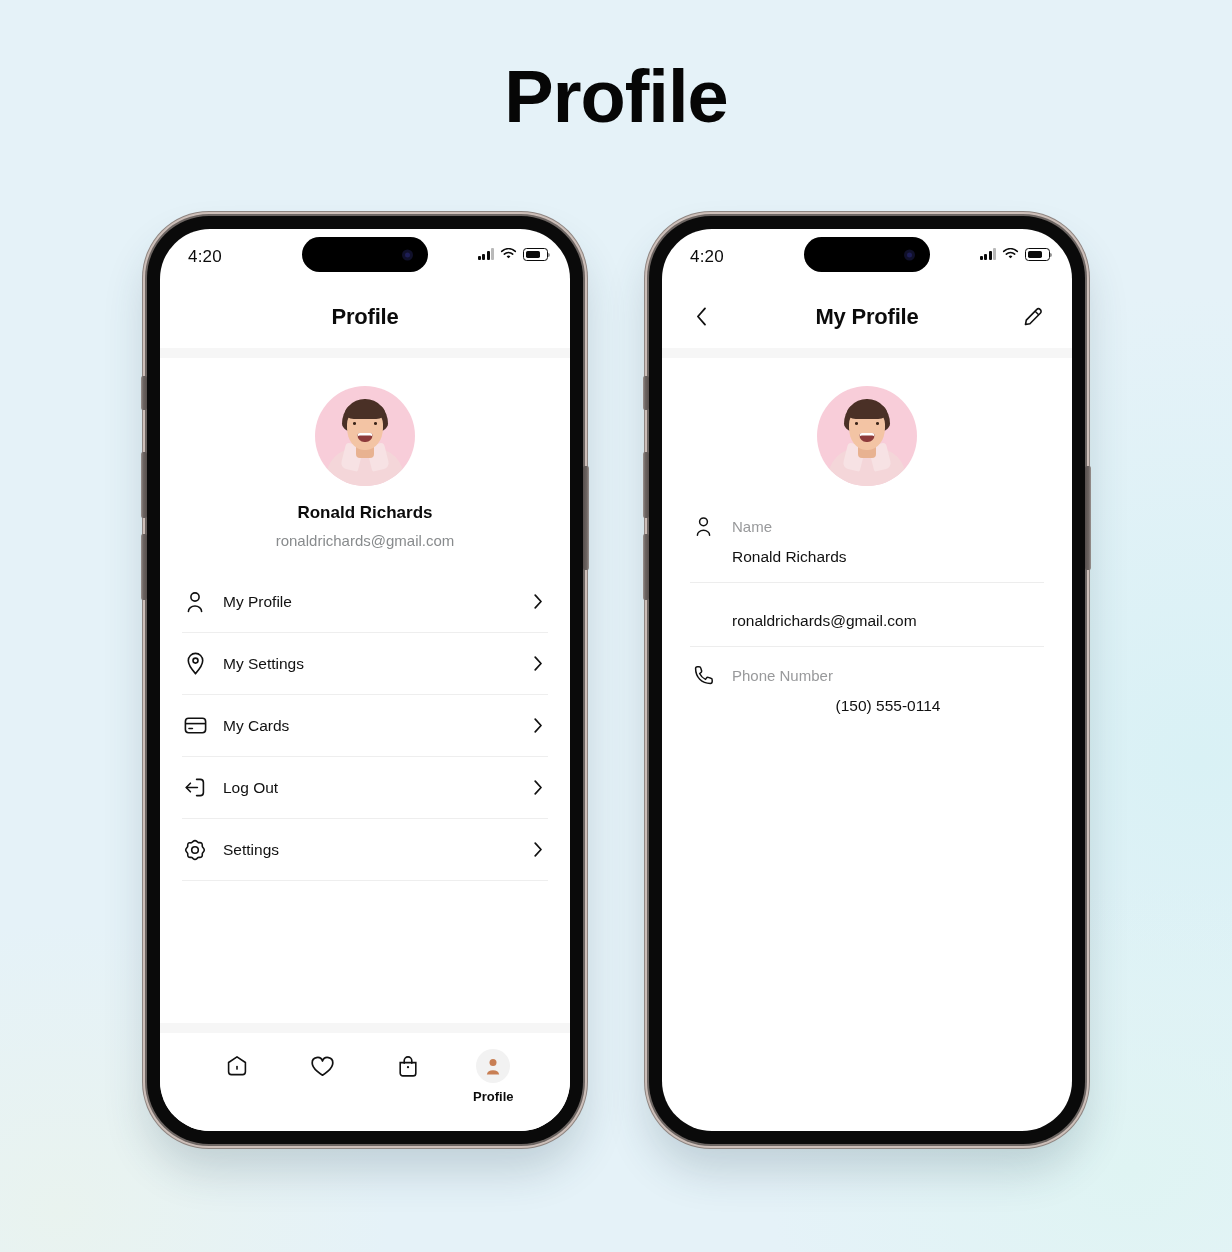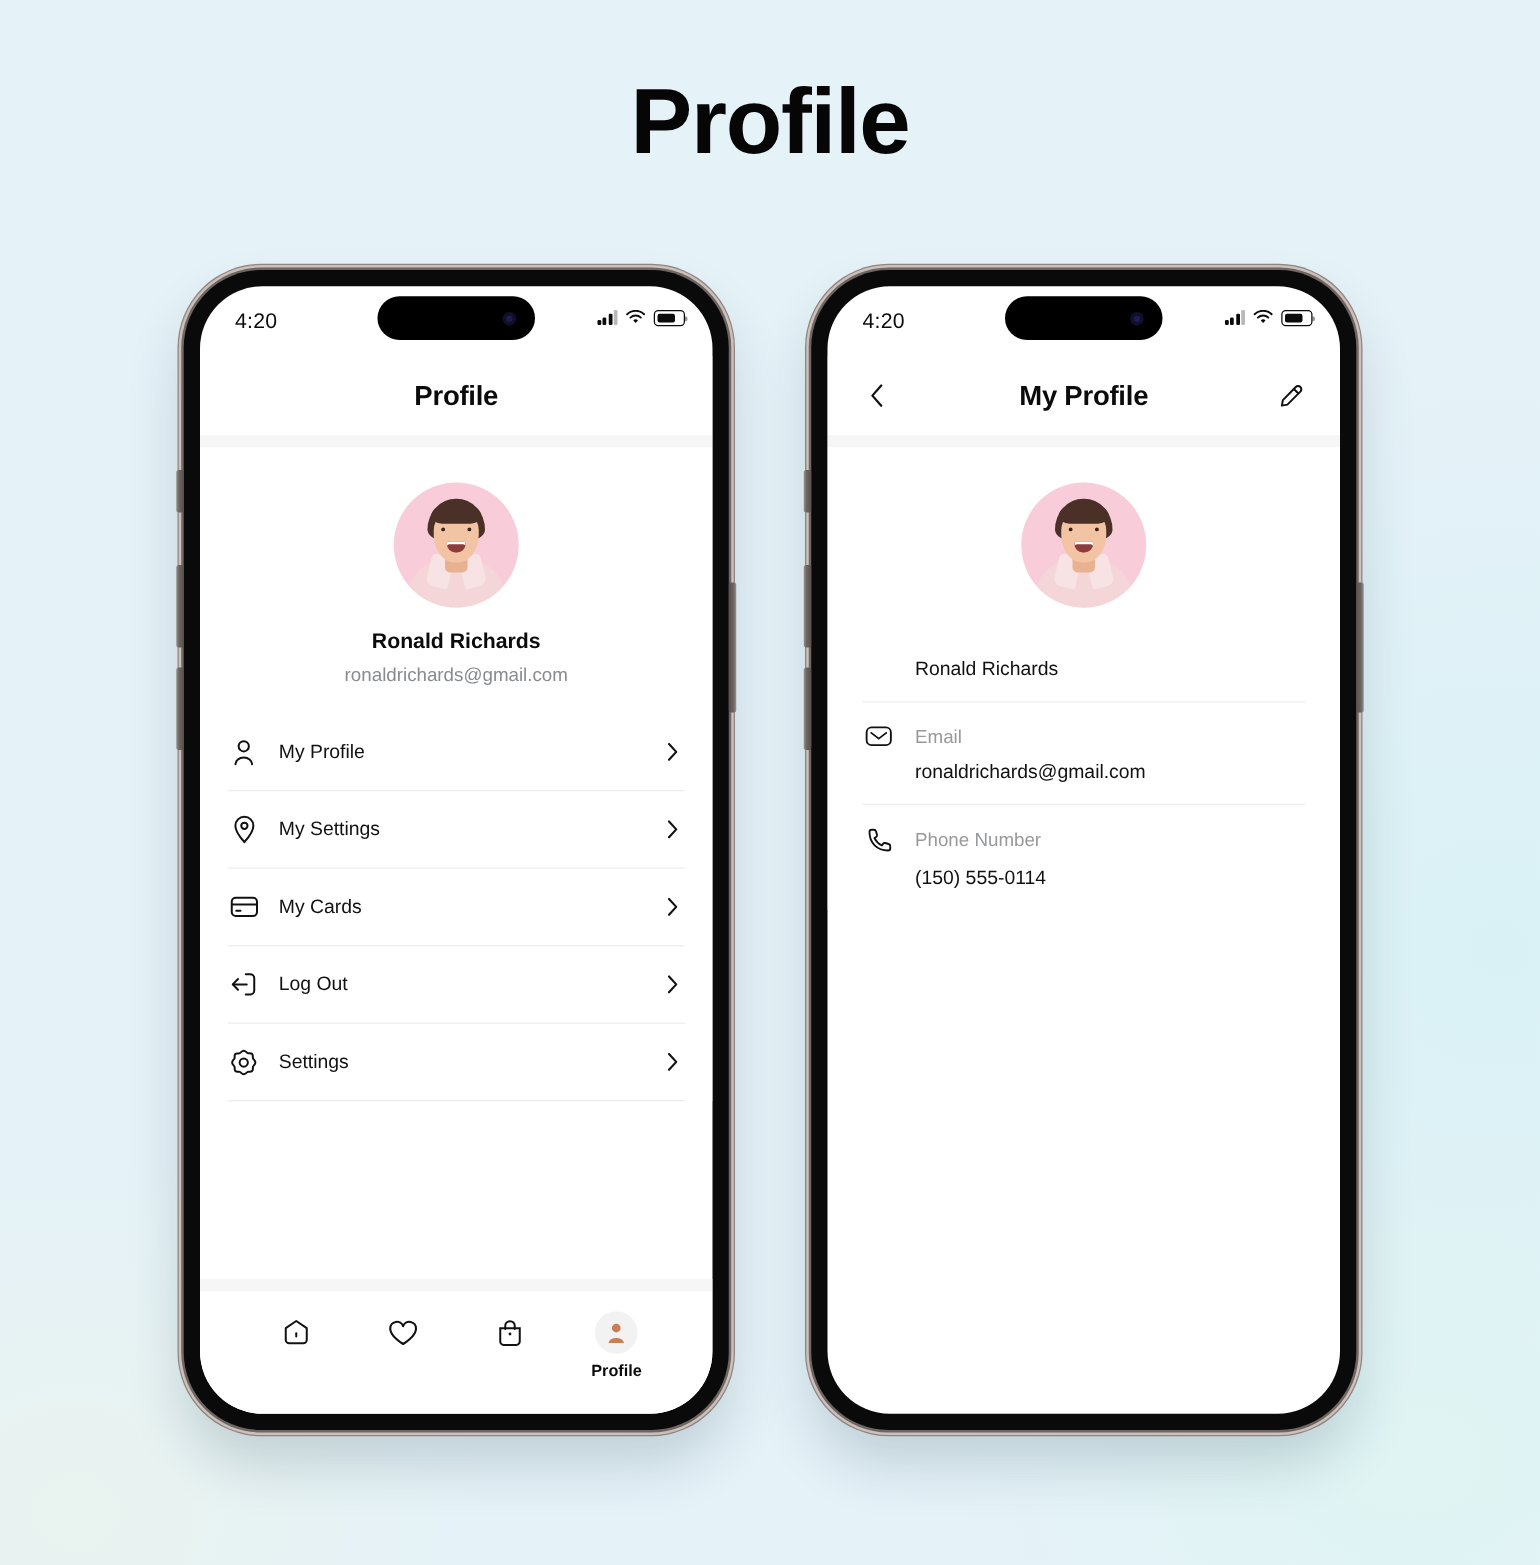--- a/index.html
+++ b/index.html
@@ -302,21 +302,21 @@
     display: flex; align-items: center; justify-content: center;
   }
 
   
   .detail-list { padding: 0 28px; margin-top: 28px; }
   .detail-row {
     padding: 2px 0 16px 0;
     border-bottom: 1px solid #ededed;
     margin-bottom: 16px;
   }
-  .detail-row:last-child { border-bottom: none; }
+  .detail-row:last-child { border-bottom: none; text-align: center; }
   .dr-top { display: flex; align-items: center; }
   .dr-icon { width: 26px; flex: 0 0 26px; display: flex; align-items: center; justify-content: center; }
   .dr-label { margin-left: 16px; font-size: 15px; color: #98999b; }
   .dr-value { margin-left: 42px; margin-top: 11px; font-size: 15.5px; color: #111; }
 
   svg { display: block; }
 </style>
 </head>
 <body>
 
@@ -571,33 +571,33 @@
           <div class="av-fringe"></div>
           <div class="av-eye l"></div>
           <div class="av-eye r"></div>
           <div class="av-mouth"></div>
         </div>
       </div>
 
       <div class="detail-list">
 
         <div class="detail-row">
-          <div class="dr-value">Ronald Richards</div>
-        </div>
-
-        <div class="detail-row">
           <div class="dr-top">
             <span class="dr-icon">
-              <svg width="22" height="18" viewBox="0 0 22 18">
-                <rect x="1.3" y="1.9" width="19.4" height="14.2" rx="4" fill="none" stroke="#111" stroke-width="1.5"></rect>
-                <path d="M5 6.3l6 4.6 6-4.6" fill="none" stroke="#111" stroke-width="1.5" stroke-linecap="round" stroke-linejoin="round"></path>
+              <svg width="19" height="21" viewBox="0 0 19 21">
+                <circle cx="9.5" cy="5.8" r="3.9" fill="none" stroke="#111" stroke-width="1.5"></circle>
+                <path d="M3.4 19.3a6.1 5 0 0 1 12.2 0" fill="none" stroke="#111" stroke-width="1.5" stroke-linecap="round"></path>
               </svg>
             </span>
-            <span class="dr-label">Email</span>
+            <span class="dr-label">Name</span>
           </div>
+          <div class="dr-value">Ronald Richards</div>
+        </div>
+
+        <div class="detail-row">
           <div class="dr-value">ronaldrichards@gmail.com</div>
         </div>
 
         <div class="detail-row">
           <div class="dr-top">
             <span class="dr-icon">
               <svg width="21" height="21" viewBox="0 0 21 21">
                 <path d="M2.6 3.6c0-1 .8-1.8 1.8-1.8h1.7c.8 0 1.5.5 1.7 1.3l.8 2.7c.2.7-.1 1.4-.7 1.8l-1.3.9a12.6 12.6 0 0 0 5.9 5.9l.9-1.3c.4-.6 1.1-.9 1.8-.7l2.7.8c.8.2 1.3.9 1.3 1.7v1.7c0 1-.8 1.8-1.8 1.8C8.7 18.4 2.6 12.3 2.6 3.6z" fill="none" stroke="#111" stroke-width="1.5" stroke-linejoin="round"></path>
               </svg>
             </span>

